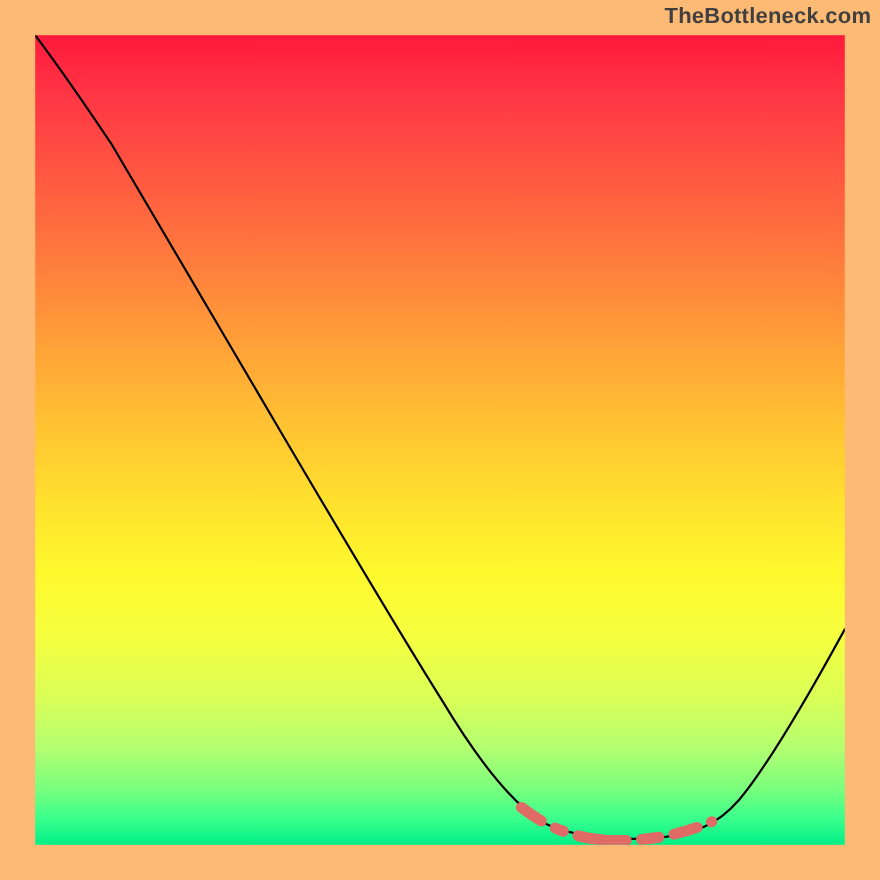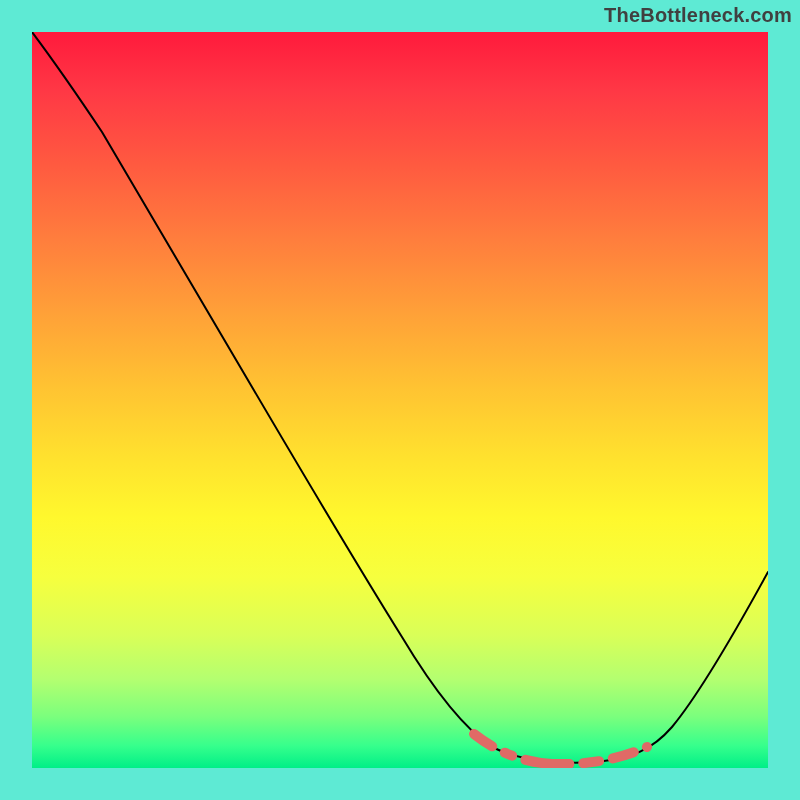--- a/index.html
+++ b/index.html
@@ -8,21 +8,21 @@
     width: 800px;
     height: 800px;
     background: #000;
     overflow: hidden;
     font-family: Arial, Helvetica, sans-serif;
   }
   .frame {
     position: relative;
     width: 800px;
     height: 800px;
-    background: #5eead4;
+    background: #fdba74;
   }
   .watermark {
     position: absolute;
     top: 4px;
     right: 8px;
     color: #404040;
     font-size: 20px;
     font-weight: 600;
     z-index: 10;
     letter-spacing: 0.2px;

